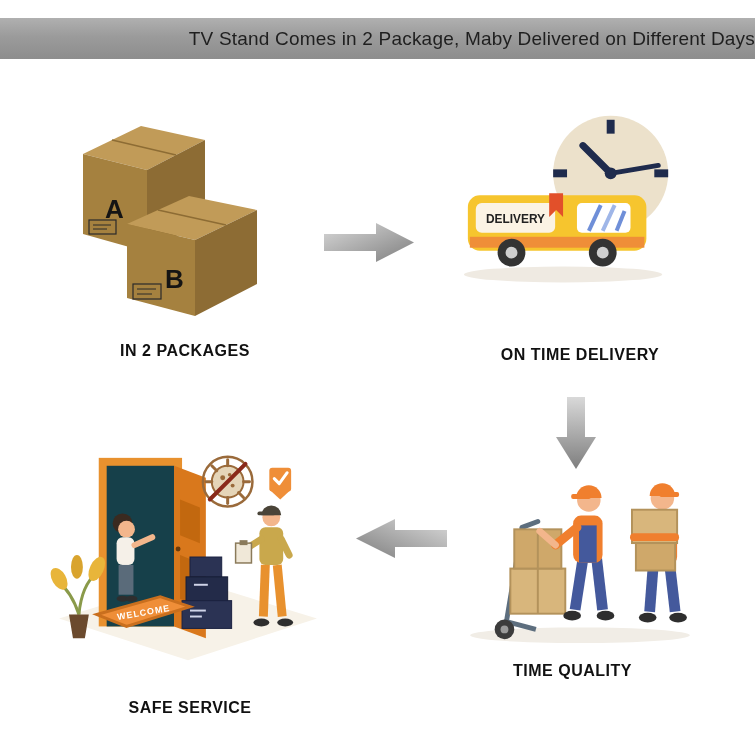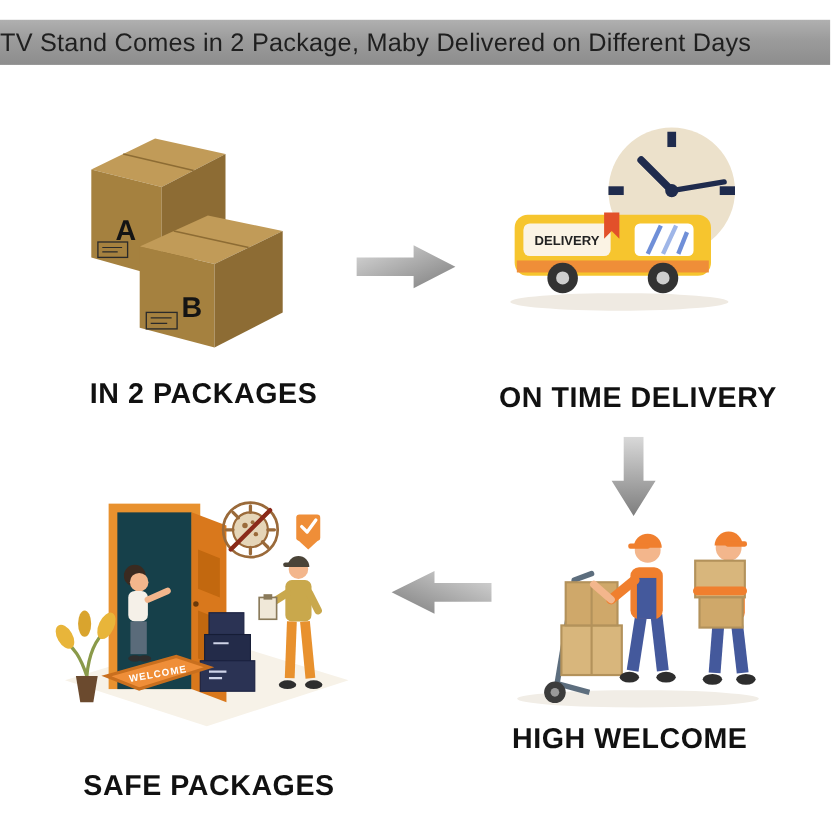--- a/index.html
+++ b/index.html
@@ -5,26 +5,26 @@
   * { margin:0; padding:0; box-sizing:border-box; }
   html,body { background:#ffffff; }
   body { font-family:"Liberation Sans", sans-serif; }
   #page {
     position:relative; width:755px; height:755px;
     background:#ffffff; overflow:hidden; margin:0 auto;
   }
   .banner {
     position:absolute; left:0; top:18px; width:755px; height:41px;
     background:linear-gradient(180deg,#b0b0b0 0%, #9b9b9b 45%, #8d8d8d 100%);
-    color:#1f1f1f; font-size:23px; line-height:41px; text-align:left;
+    color:#1f1f1f; font-size:19px; line-height:41px; text-align:right;
     letter-spacing:0.2px;
   }
   .caption {
     position:absolute; text-align:center; font-weight:700;
-    font-size:26px; color:#111111; letter-spacing:0.5px;
+    font-size:16px; color:#111111; letter-spacing:0.5px;
   }
   .caption .line { display:block; line-height:30px; }
   .illus { position:absolute; }
   .illus svg { display:block; width:100%; height:100%; }
   .arrow { position:absolute; }
   .arrow svg { display:block; width:100%; height:100%; }
 
   #packages-illustration { left:75px;  top:110px; width:200px; height:208px; }
   #caption-packages      { left:40px;  top:342px; width:290px; }
   #arrow-right           { left:324px; top:221px; width:92px;  height:43px; }
@@ -165,21 +165,21 @@
         <circle cx="209" cy="56" r="12" fill="#f3b68c"></circle>
         <path d="M196,54 a13,13 0 0 1 26,0 z" fill="#f07f2e"></path>
         <rect x="206" y="50" width="20" height="5" rx="2" fill="#f07f2e"></rect>
         <rect x="178" y="68" width="46" height="34" fill="#d8b67c" stroke="#b3925b" stroke-width="2"></rect>
         <rect x="182" y="102" width="40" height="28" fill="#cfa86a" stroke="#b3925b" stroke-width="2"></rect>
         <line x1="180" y1="96" x2="222" y2="96" stroke="#f07f2e" stroke-width="8" stroke-linecap="round"></line>
       </g>
     </svg>
   </div>
   <div class="caption" id="caption-service">
-    <span class="line">HIGH WELCOME</span>
+    <span class="line">TIME QUALITY</span>
   </div>
 
   <div class="arrow" id="arrow-left">
     <svg viewBox="0 0 95 43" xmlns="http://www.w3.org/2000/svg">
       <defs>
         <linearGradient id="gradL" x1="100%" y1="0%" x2="0%" y2="100%">
           <stop offset="0%" stop-color="#d9d9d9"></stop>
             <stop offset="100%" stop-color="#7e7e7e"></stop>
         </linearGradient>
       </defs>
@@ -257,15 +257,15 @@
       <g>
         <path d="M40,176 C34,158 28,150 20,144" stroke="#8a9a4a" stroke-width="3" fill="none"></path>
         <path d="M40,176 C42,154 48,142 58,134" stroke="#8a9a4a" stroke-width="3" fill="none"></path>
         <ellipse cx="20" cy="140" rx="7" ry="12" fill="#e8b53a" transform="rotate(-30 20 140)"></ellipse>
         <ellipse cx="58" cy="130" rx="7" ry="13" fill="#e8b53a" transform="rotate(25 58 130)"></ellipse>
         <ellipse cx="38" cy="128" rx="6" ry="12" fill="#d9a42e"></ellipse>
         <polygon points="30,176 50,176 46,200 34,200" fill="#6b4a2e"></polygon>
       </g>
     </svg>
   </div>
-  <div class="caption" id="caption-safe">SAFE PACKAGES</div>
+  <div class="caption" id="caption-safe">SAFE SERVICE</div>
 
 </div>
 
 </body></html>

